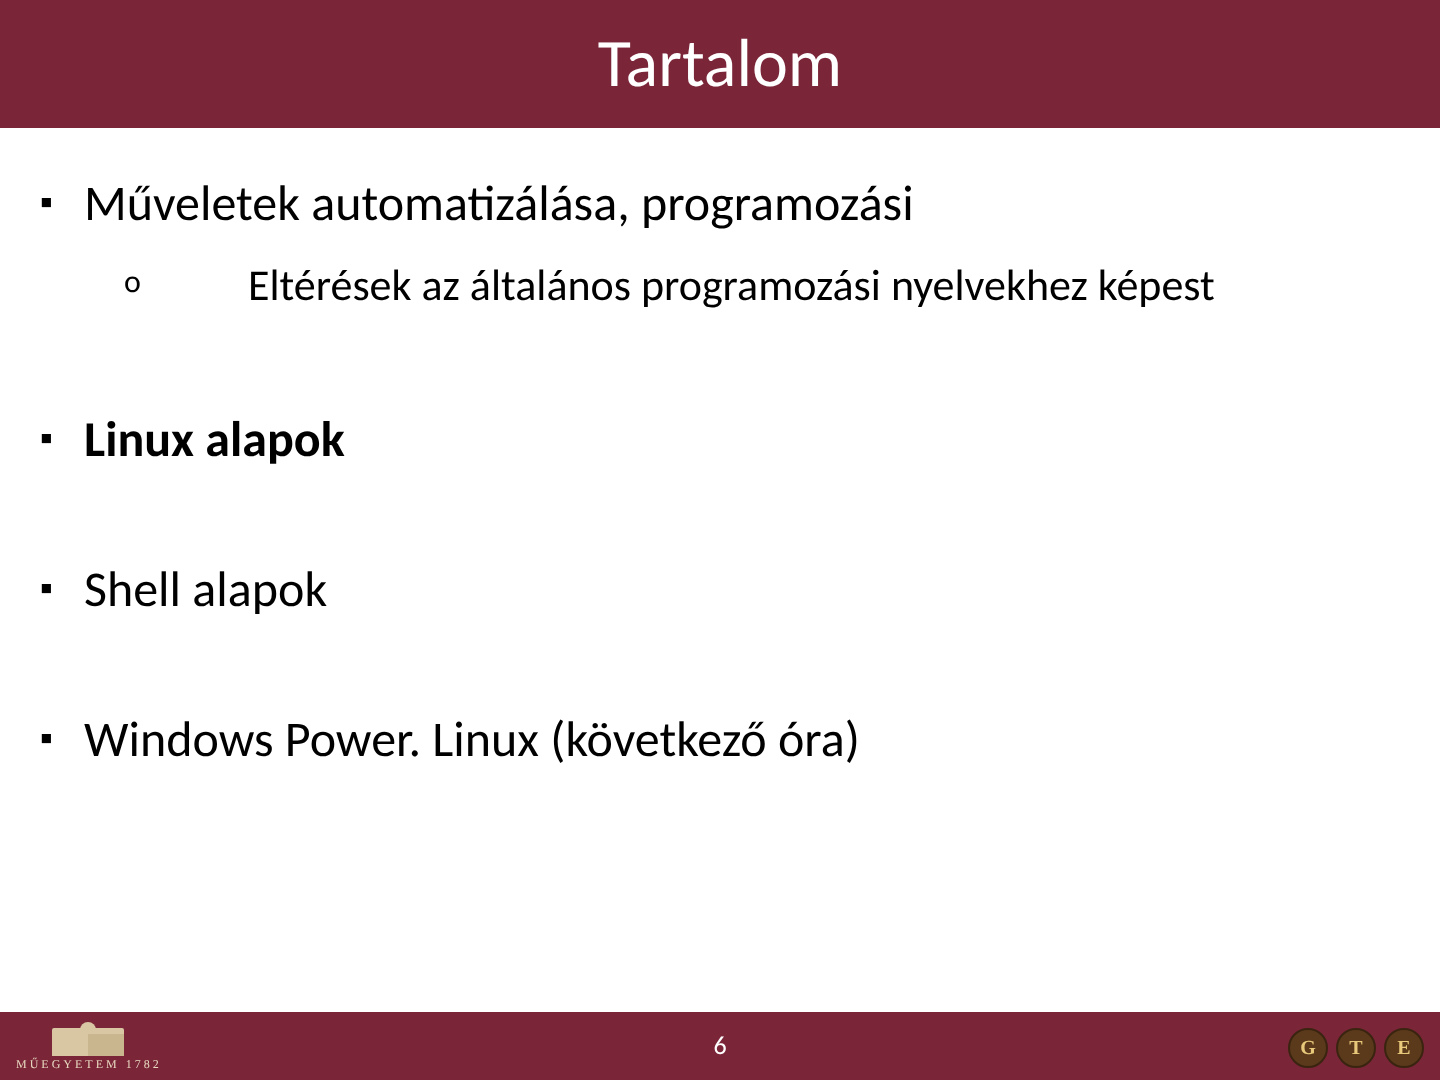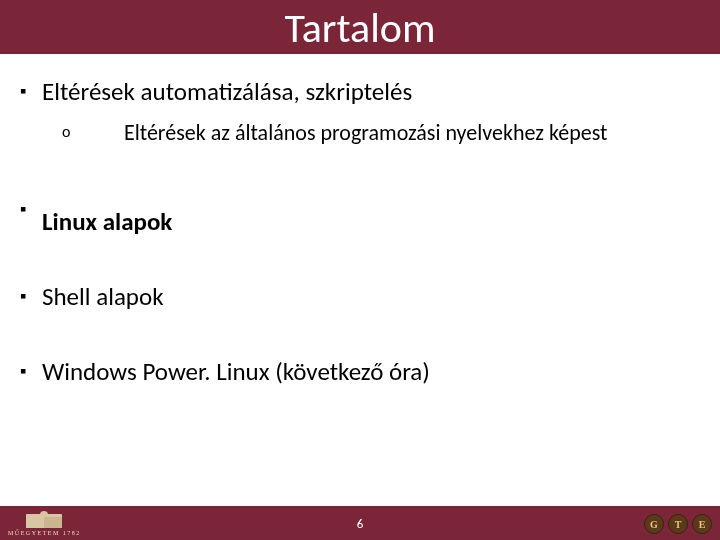--- a/index.html
+++ b/index.html
@@ -6,26 +6,26 @@
     body {
       width: 720px;
       height: 540px;
       background: #ffffff;
       font-family: Calibri, "Segoe UI", Arial, sans-serif;
       overflow: hidden;
       position: relative;
     }
     .title-bar {
       background: #7a2638;
-      height: 54px;
+      height: 64px;
       display: flex;
       align-items: center;
       justify-content: center;
       color: #ffffff;
-      font-size: 42px;
+      font-size: 34px;
       font-weight: 400;
     }
     .content {
       padding: 22px 20px 0 20px;
     }
     .bullet-item {
       display: flex;
       align-items: flex-start;
       margin-bottom: 12px;
       font-size: 25px;
@@ -54,21 +54,21 @@
     .sub-bullet-marker {
       width: 22px;
       flex-shrink: 0;
       font-size: 16px;
       padding-top: 3px;
     }
     .sub-bullet-text {
       flex: 1;
       margin-left: 40px;
     }
-    .bold { font-weight: 700; margin-top: 12px; }
+    .bold { font-weight: 700; }
     .spacer-lg { height: 38px; }
     .spacer-md { height: 32px; }
     .footer {
       position: absolute;
       bottom: 0;
       left: 0;
       right: 0;
       height: 34px;
       background: #7a2638;
       display: flex;
@@ -148,21 +148,21 @@
 <body>
 
 <div class="title-bar">
   <span>Tartalom</span>
 </div>
 
 <div class="content">
 
   <div class="bullet-item">
     <span class="bullet-marker">▪</span>
-    <span class="bullet-text">Eltérések automatizálása, szkriptelés</span>
+    <span class="bullet-text">Műveletek automatizálása, programozási</span>
   </div>
   <div class="sub-bullet-item">
     <span class="sub-bullet-marker">o</span>
     <span class="sub-bullet-text">Eltérések az általános programozási nyelvekhez képest</span>
   </div>
 
   <div class="spacer-lg"></div>
 
   <div class="bullet-item">
     <span class="bullet-marker">▪</span>

